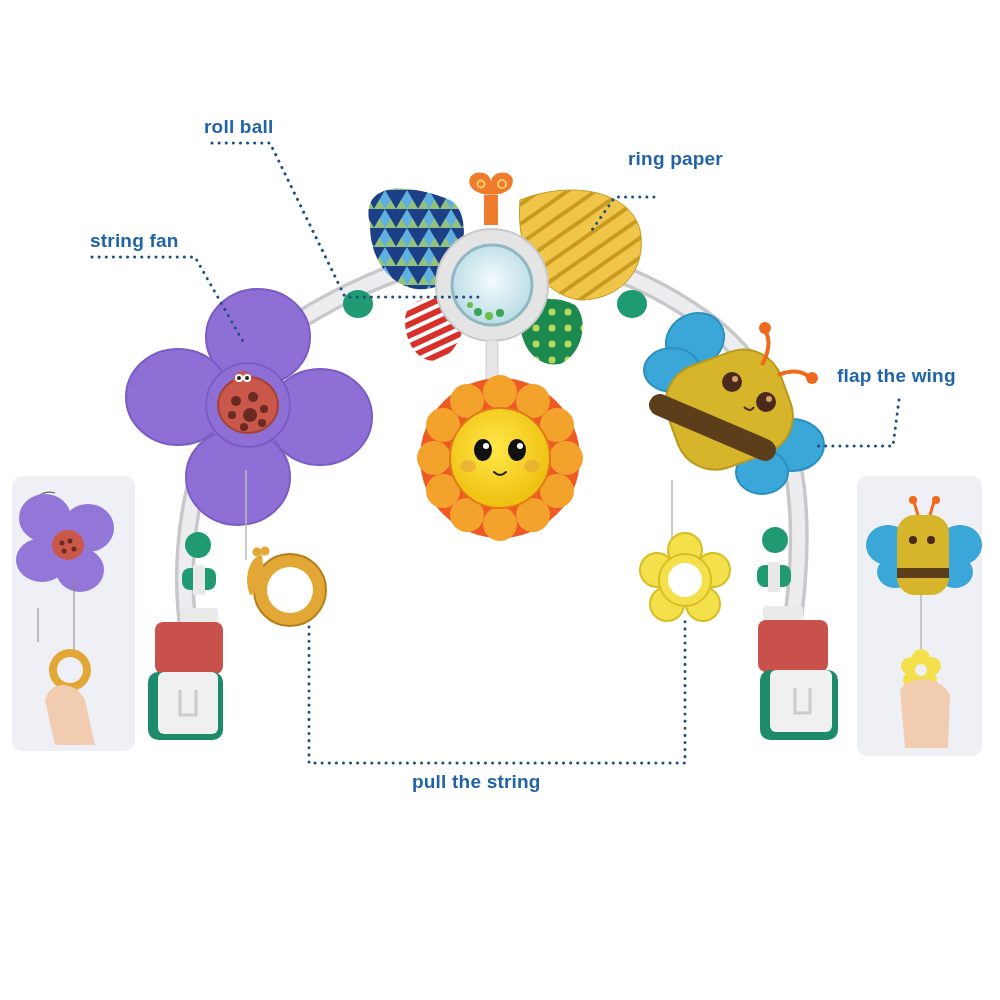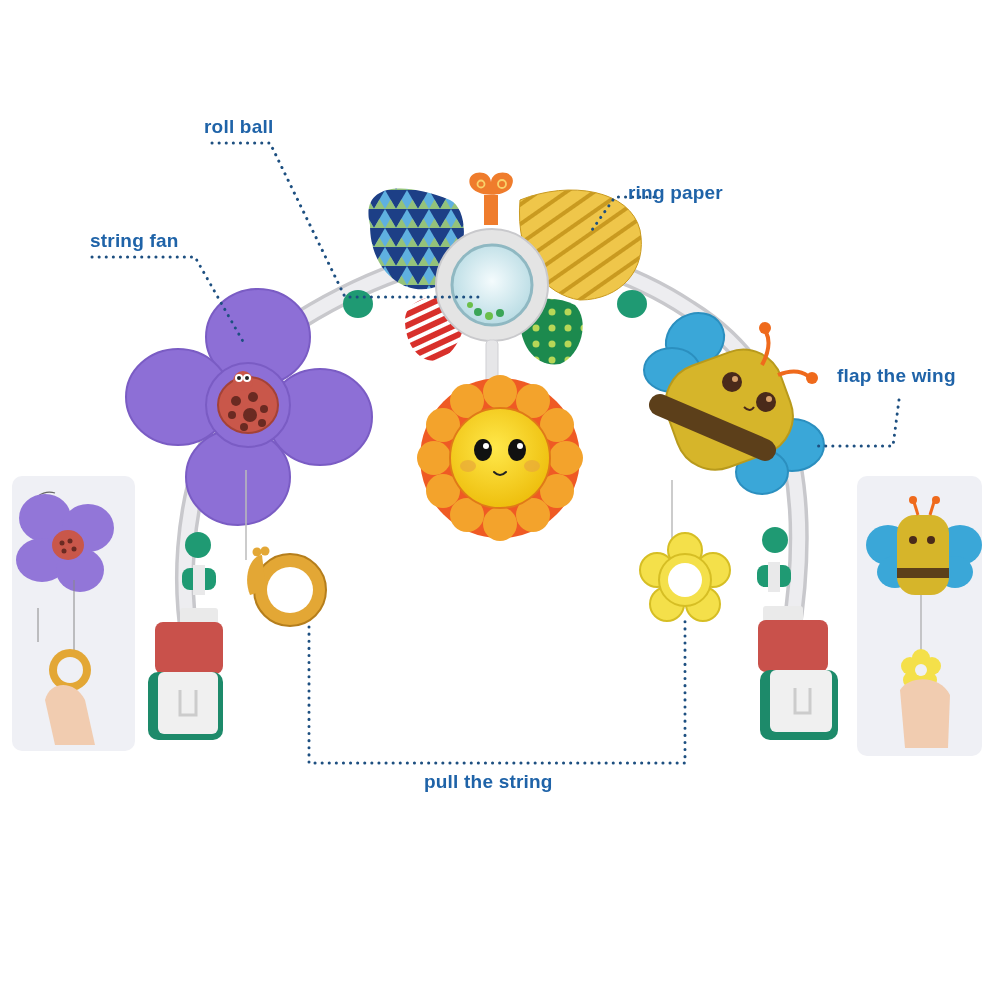--- a/index.html
+++ b/index.html
@@ -237,17 +237,17 @@
     <g fill="none" stroke="#1d4f80" stroke-width="3" stroke-linecap="round" stroke-dasharray="0.1 7">
       <polyline points="212,143 270,143 345,297 480,297"></polyline>
       <polyline points="654,197 615,197 592,230"></polyline>
       <polyline points="92,257 195,257 245,345"></polyline>
       <polyline points="899,400 893,446 815,446"></polyline>
       <polyline points="309,627 309,763 685,763 685,617"></polyline>
     </g>
   </svg>
 
   <div class="label" style="left:204px; top:116px;">roll ball</div>
-  <div class="label" style="left:628px; top:182px;">ring paper</div>
+  <div class="label" style="left:628px; top:148px;">ring paper</div>
   <div class="label" style="left:90px; top:230px;">string fan</div>
   <div class="label" style="left:837px; top:365px;text-align:center;">flap the wing</div>
-  <div class="label" style="left:424px; top:771px;text-align:center;">pull the string</div>
+  <div class="label" style="left:412px; top:771px;text-align:center;">pull the string</div>
 </div>
 
 </body></html>

